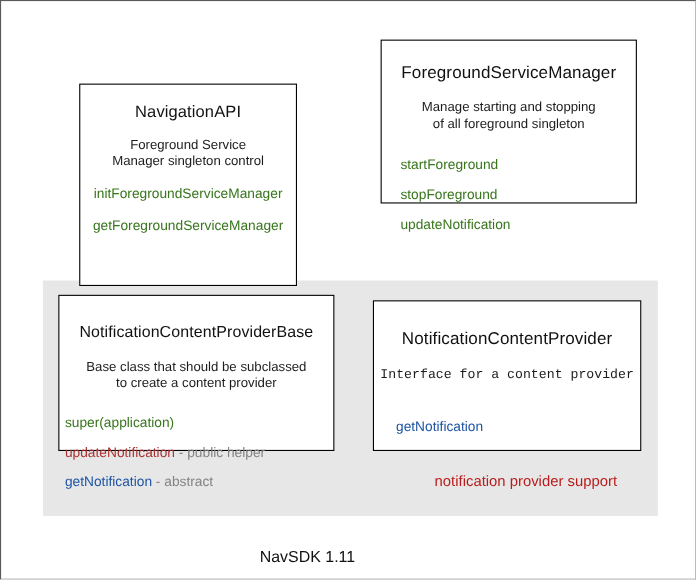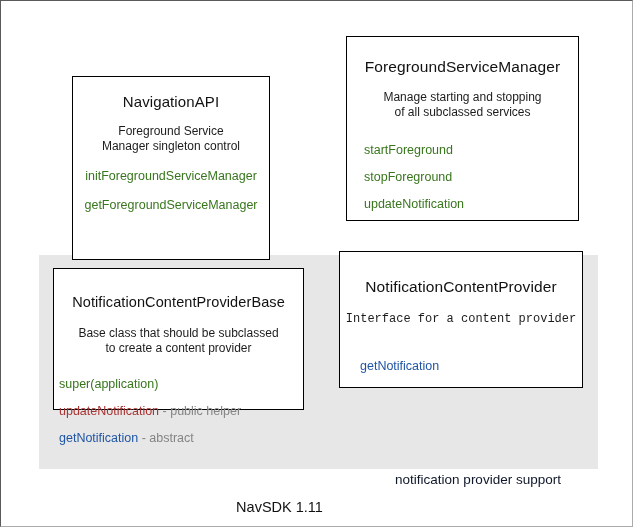--- a/index.html
+++ b/index.html
@@ -25,23 +25,23 @@
     background: var(--panel-gray, #e7e7e7);
   }
 
   .class-box {
     position: absolute;
     box-sizing: border-box;
     background: #ffffff;
     border: 1px solid #000000;
   }
   #box-navigation-api            { left: 71px;  top: 75px;  width: 198px; height: 184px; }
-  #box-foreground-service-manager{ left: 345px; top: 35px;  width: 233px; height: 185px; }
+  #box-foreground-service-manager{ left: 345px; top: 35px;  width: 233px; height: 149px; }
   #box-content-provider-base     { left: 52px;  top: 267px; width: 251px; height: 142px; }
-  #box-content-provider          { left: 338px; top: 250px; width: 244px; height: 137px; }
+  #box-content-provider          { left: 338px; top: 272px; width: 244px; height: 137px; }
 
   .class-title {
     text-align: center;
     font-size: 15px;
     letter-spacing: 0.1px;
     color: #111111;
     white-space: nowrap;
   }
   #box-navigation-api .class-title             { margin-top: 16px; }
   #box-foreground-service-manager .class-title { margin-top: 21px; font-size: 15.5px; }
@@ -73,25 +73,25 @@
   #box-foreground-service-manager .method { margin-bottom: 14.5px; }
   #box-content-provider-base .method { margin-bottom: 14.5px; }
 
   .m-green { color: var(--method-green, #38761d); }
   .m-red   { color: var(--method-red, #aa3333); }
   .m-blue  { color: var(--method-blue, #1f55a4); }
   .note    { color: var(--annotation-gray, #848484); }
 
   .panel-label {
     position: absolute;
-    left: 357px; top: 471px;
+    left: 357px; top: 429px;
     width: 240px;
     text-align: center;
     font-size: 13.5px;
-    color: #0f172a;
+    color: #b91c1c;
     white-space: nowrap;
   }
 
   .footer-label {
     position: absolute;
     left: 0; top: 498px;
     width: 557px;
     text-align: center;
     font-size: 14.5px;
     color: #111111;
@@ -117,21 +117,21 @@
       <div class="method">
         <span class="m-green">getForegroundServiceManager</span>
       </div>
     </div>
   </div>
 
   <div class="class-box" id="box-foreground-service-manager">
     <div class="class-title">ForegroundServiceManager</div>
     <div class="class-desc">
       <div>Manage starting and stopping</div>
-      <div>of all subclassed services</div>
+      <div>of all foreground singleton</div>
     </div>
     <div class="methods">
       <div class="method">
         <span class="m-green">startForeground</span>
       </div>
       <div class="method">
         <span class="m-green">stopForeground</span>
       </div>
       <div class="method">
         <span class="m-green">updateNotification</span>

